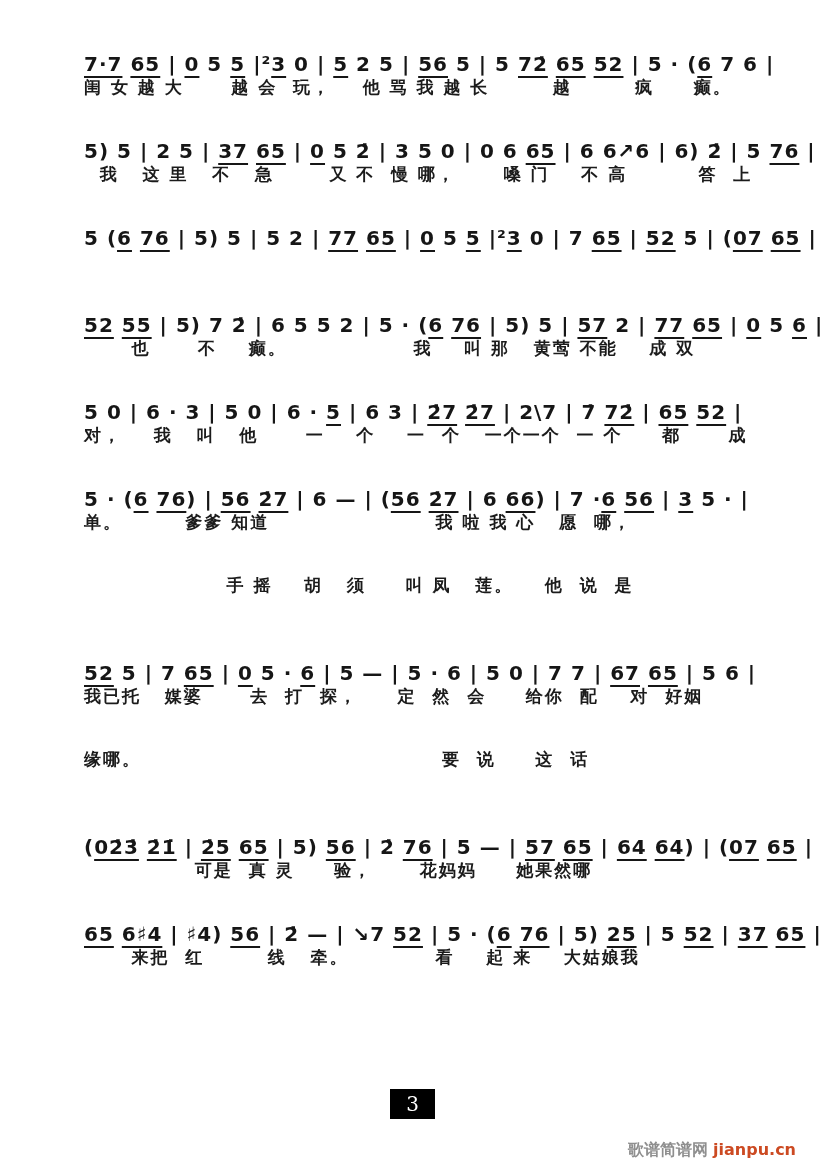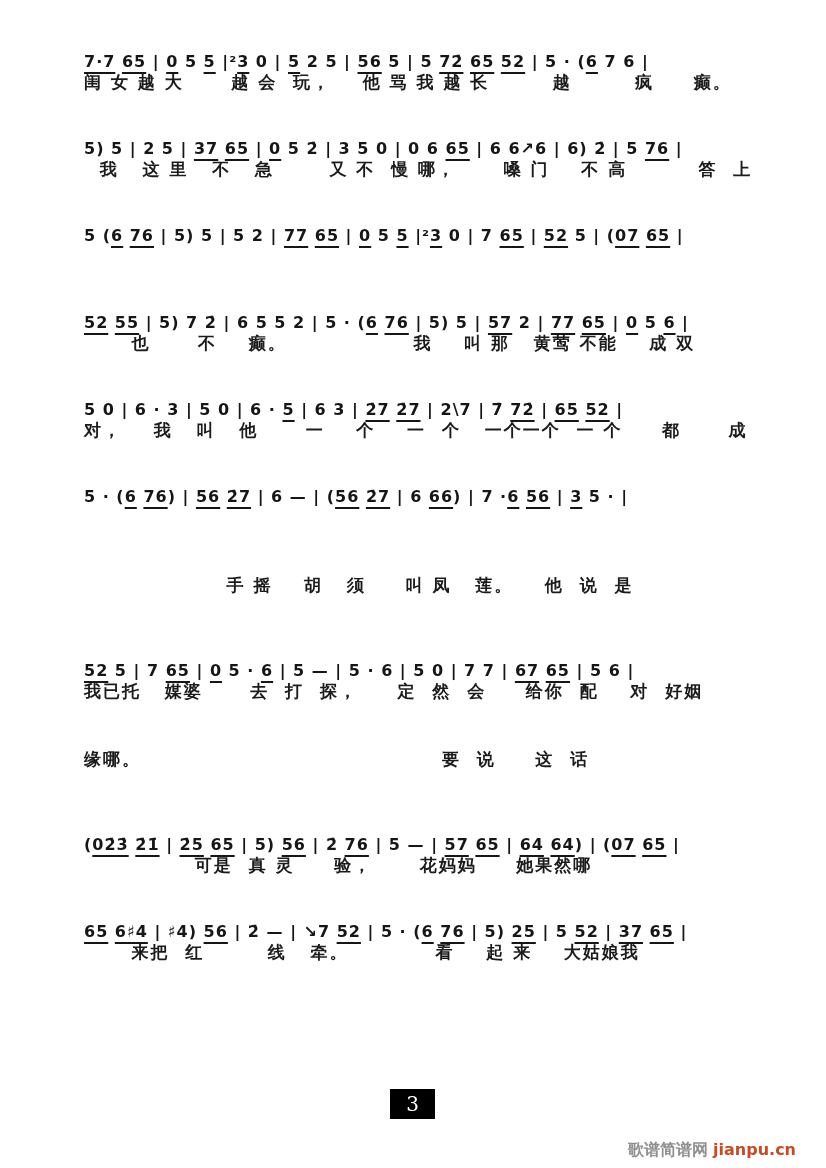--- a/index.html
+++ b/index.html
@@ -10,21 +10,21 @@
     font-family: "DejaVu Sans", sans-serif;
     position: relative;
     overflow: hidden;
   }
   .score {
     position: absolute;
     top: 52px; left: 84px; right: 20px;
   }
   .music-line { height: 87px; }
   .notation {
-    font-size: 16px;
+    font-size: 20px;
     font-weight: 700;
     white-space: pre;
     letter-spacing: 1px;
     color: #161616;
     font-family: "DejaVu Sans", sans-serif;
   }
   .notation u {
     text-decoration: underline;
     text-decoration-thickness: 2px;
     text-underline-offset: 5px;
@@ -74,20 +74,21 @@
     <div class="music-line">
       <div class="notation"><u>52</u> <u>55</u> | 5) 7 2̇ | 6 5 5 2 | 5 · (<u>6</u> <u>76</u> | 5) 5 | <u>57</u> 2 | <u>77</u> <u>65</u> | <u>0</u> 5 <u>6</u> |</div>
       <div class="lyrics">      也      不    癫。                我    叫 那   黄莺 不能    成 双</div>
     </div>
     <div class="music-line">
       <div class="notation">5 0 | 6 · 3 | 5 0 | 6 · <u>5</u> | 6 3 | <u>2̇7</u> <u>2̇7</u> | 2\7 | 7̇ <u>72̇</u> | <u>65</u> <u>52</u> |</div>
       <div class="lyrics">对，    我   叫   他      一    个    一  个   一个一个  一 个     都      成</div>
     </div>
     <div class="music-line">
       <div class="notation">5 · (<u>6</u> <u>76</u>) | <u>56</u> <u>2̇7</u> | 6 — | (<u>56</u> <u>2̇7</u> | 6 <u>66</u>) | 7 ·<u>6</u> <u>56</u> | <u>3</u> 5 · |</div>
+      <div class="lyrics">单。        爹爹 知道                     我 啦 我 心   愿  哪，</div>
     </div>
     <div class="music-line">
       <div class="lyrics">                  手 摇    胡   须     叫 凤   莲。    他  说  是</div>
     </div>
     <div class="music-line">
       <div class="notation"><u>52</u> 5 | 7 <u>65</u> | <u>0</u> 5 · <u>6</u> | 5 — | 5 · 6 | 5 0 | 7 7 | <u>67</u> <u>65</u> | 5 6 |</div>
       <div class="lyrics">我已托   媒婆      去  打  探，     定  然  会     给你  配    对  好姻</div>
     </div>
     <div class="music-line">
       <div class="lyrics">缘哪。                                      要  说     这  话</div>

